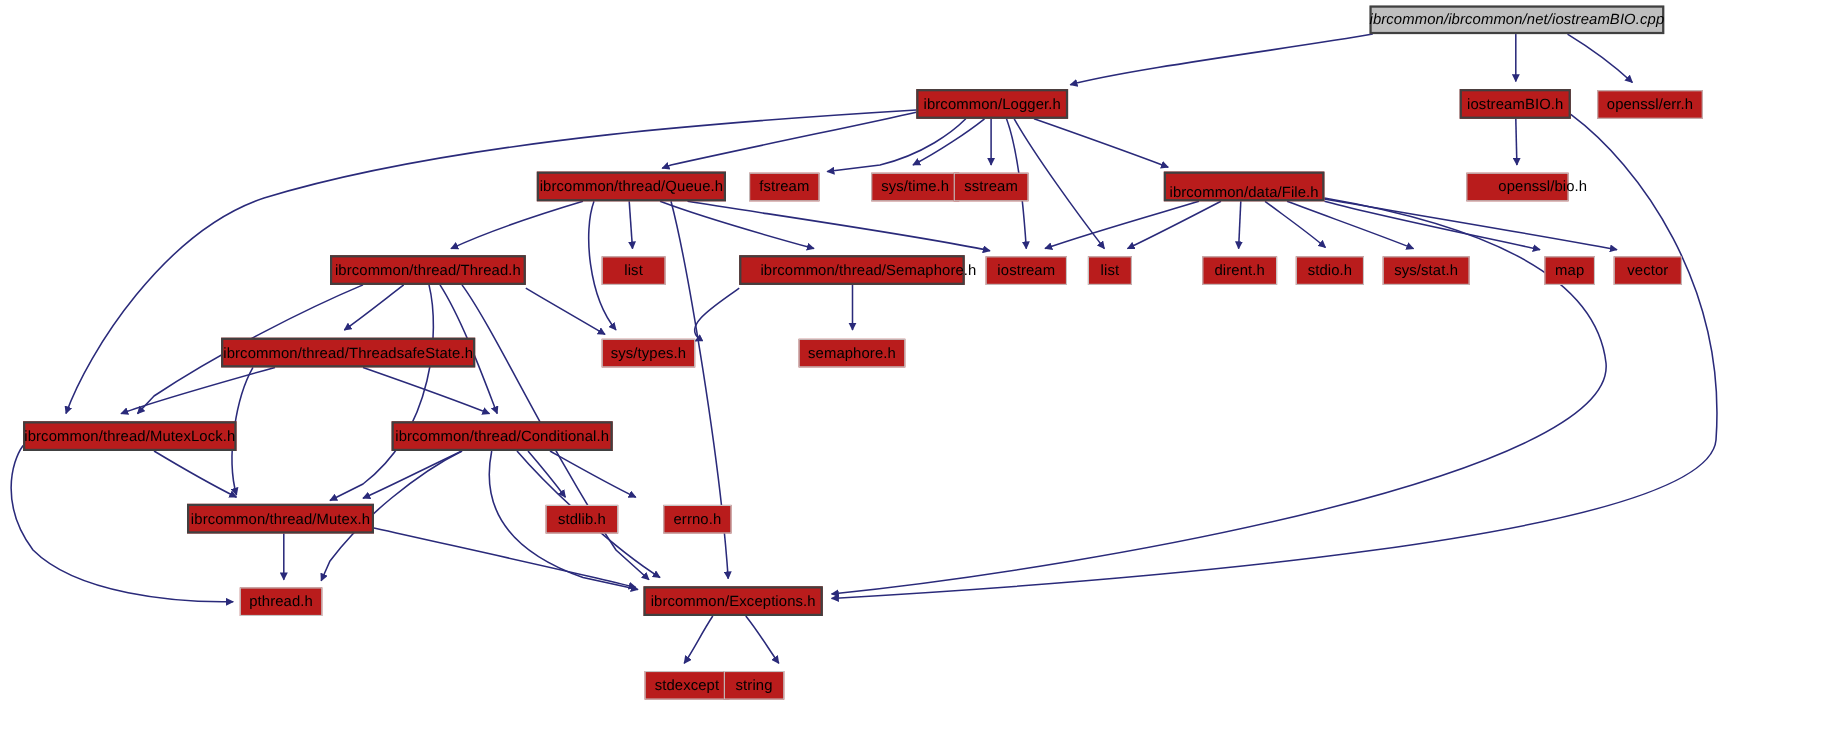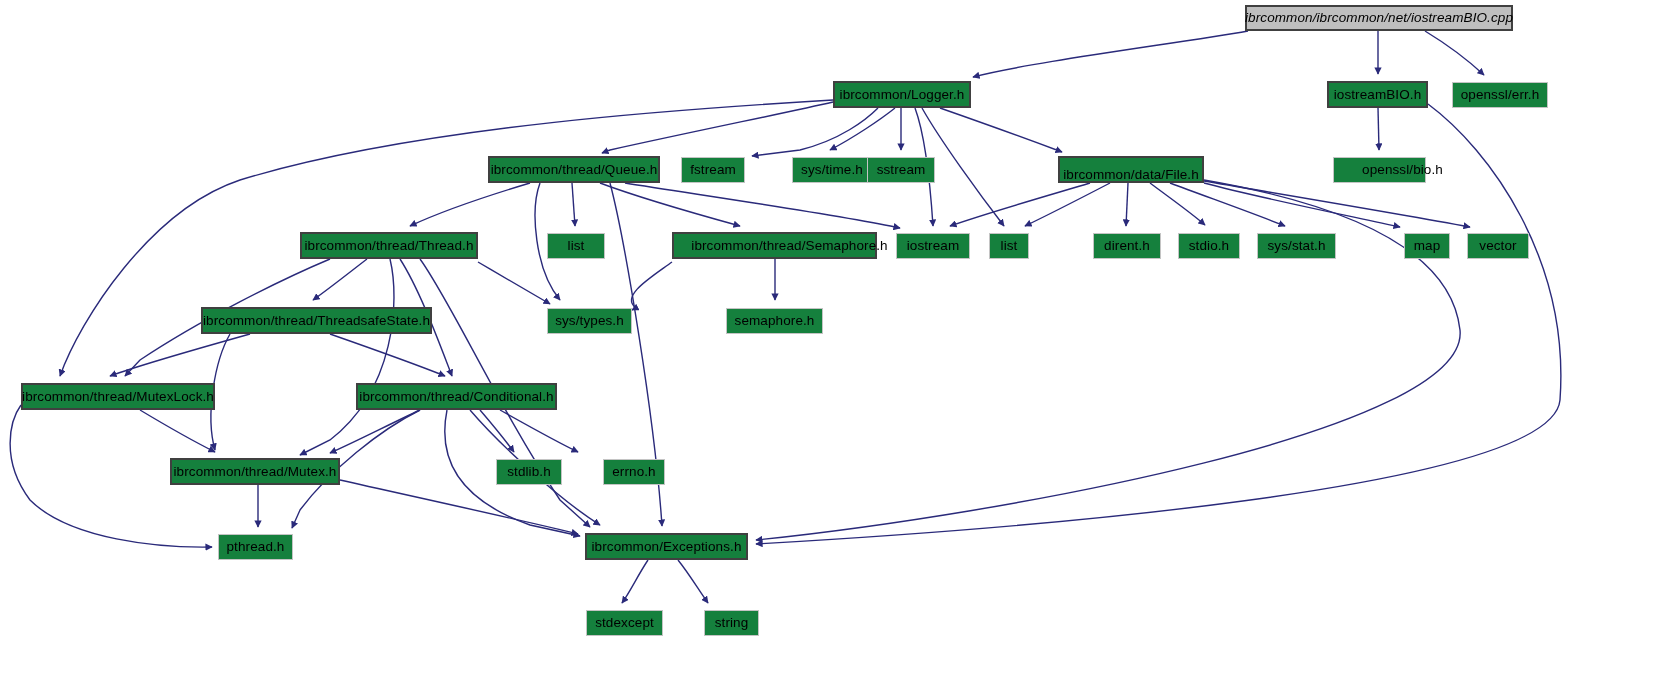--- a/index.html
+++ b/index.html
@@ -8,21 +8,21 @@
     width:1662px;height:683px;overflow:hidden;
     font-family:"Liberation Sans", sans-serif;
     -webkit-font-smoothing:antialiased;
   }
   #graph-root{position:relative;width:1662px;height:683px;}
   svg#edges{position:absolute;left:0;top:0;width:1662px;height:683px;}
   .node{
     position:absolute;
     box-sizing:border-box;
     display:flex;align-items:center;justify-content:center;
-    background:#15803d;
+    background:#b91c1c;
     font-size:13.5px;
     line-height:1;
     color:#000000;
     white-space:nowrap;
     letter-spacing:0.1px;
   }
   .node.plain{ border:1px solid #c4c4c4; }
   .node.strong{ border:2px solid #404040; }
   .node.root{ border:2px solid #404040; background:#bfbfbf;font-style:italic; }
   .node span{pointer-events:none;}
@@ -177,17 +177,17 @@
       </div>
       <div class="node plain" style="left: 218px; top: 534px; width: 75px; height: 26px;">
         <span>pthread.h</span>
       </div>
       <div class="node strong" style="left: 585px; top: 533px; width: 163px; height: 27px;">
         <span>ibrcommon/Exceptions.h</span>
       </div>
       <div class="node plain" style="left: 586px; top: 610px; width: 77px; height: 26px;">
         <span>stdexcept</span>
       </div>
-      <div class="node plain" style="left: 704px; top: 610px; width: 55px; height: 26px;">
+      <div class="node plain" style="left: 658px; top: 610px; width: 55px; height: 26px;">
         <span>string</span>
       </div>
     </div>
 </div>
 
 </body></html>

